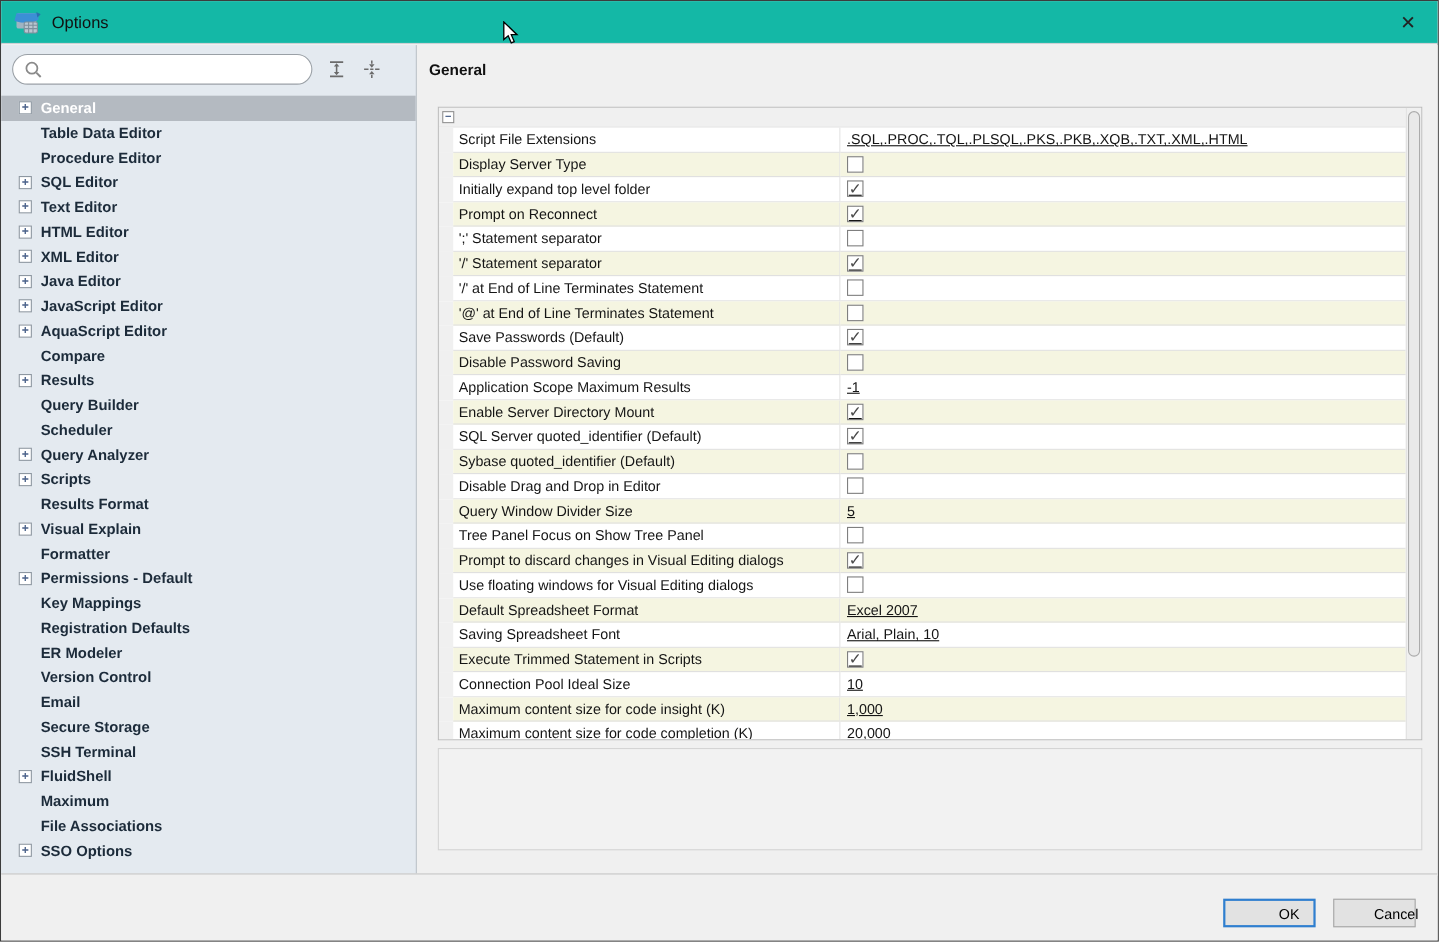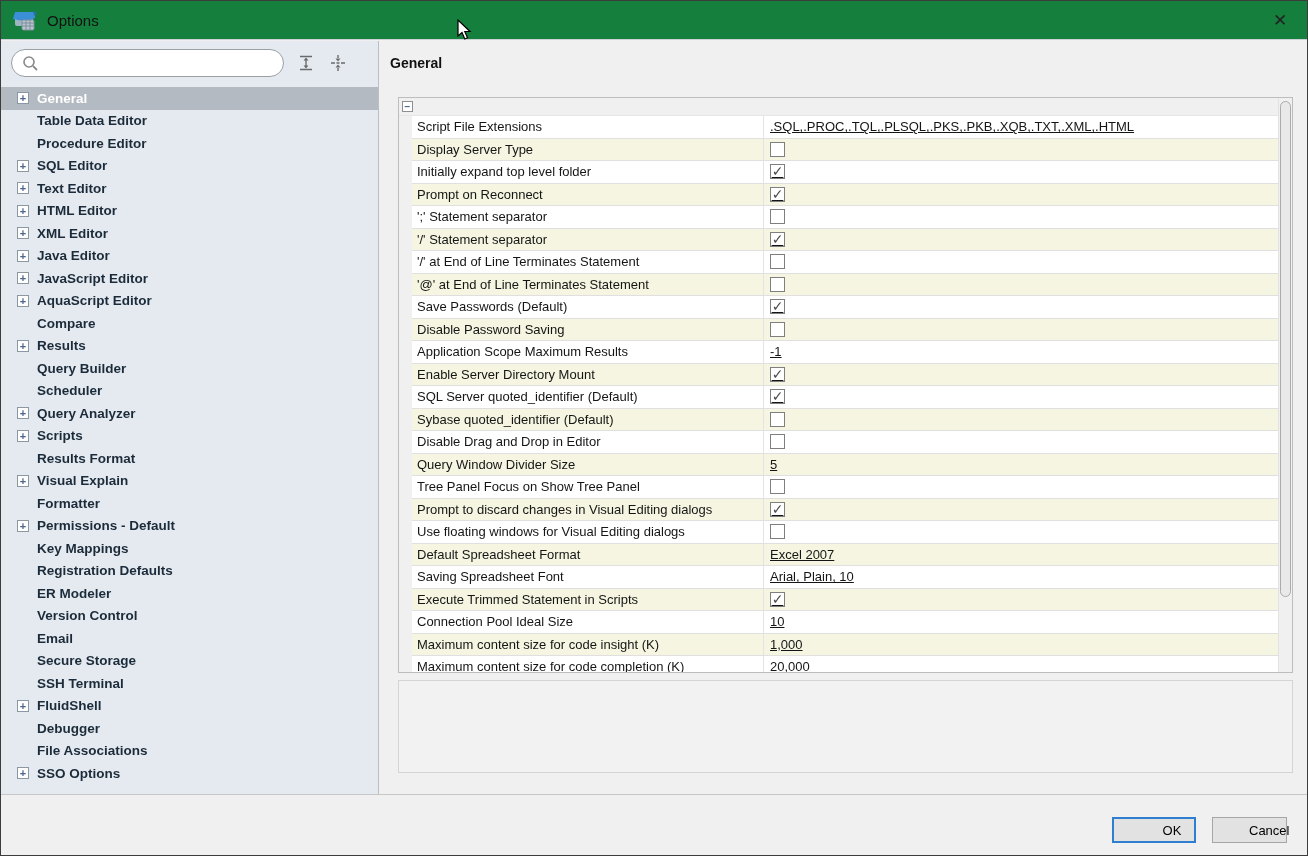--- a/index.html
+++ b/index.html
@@ -4,21 +4,21 @@
 <style>
   :root{
     --sidebar-bg:#e4eaf0; --selection-bg:#b4bac1; --selection-fg:#ffffff;
     --tree-text:#1c2b3a; --panel-bg:#f0f0f0; --row-alt-bg:#f5f5e1;
     --accent-blue:#2f7fd0; --grid-line:#e0e0e0;
   }
   *{box-sizing:border-box; margin:0; padding:0;}
   html,body{width:1308px; height:856px; overflow:hidden;}
   body{font-family:"Liberation Sans",sans-serif; position:relative; background:#f0f0f0;
        border:1px solid #3c3c3c;}
-  .titlebar{position:absolute; left:0; top:0; width:100%; height:39px; background:#15803d;
+  .titlebar{position:absolute; left:0; top:0; width:100%; height:39px; background:#14b8a6;
             border-bottom:1px solid #cdd1d5; display:flex; align-items:center; padding:0 12px;}
   .app-icon{width:26px; height:24px; margin-right:8px; display:inline-flex;}
   .title{font-size:15px; color:#111;}
   .close{margin-left:auto; font-size:17px; color:#222; width:30px; text-align:center;
          cursor:default; font-weight:300;}
   .sidebar{position:absolute; left:0; top:40px; width:378px; height:755px;
            background:var(--sidebar-bg); border-right:1px solid #b9bfc5; overflow:hidden;}
   .search-row{position:relative; height:46px;}
   .searchbox{position:absolute; left:10px; top:8px; width:273px; height:28px; background:#fff;
              border:1px solid #9aa0a6; border-radius:14px; display:flex; align-items:center;
@@ -248,21 +248,21 @@
     <span class="tree-label">SSH Terminal</span>
   </div>
       <div class="tree-item">
     <span class="expand-box">
           <span class="glyph">+</span>
         </span>
     <span class="tree-label">FluidShell</span>
   </div>
       <div class="tree-item">
 
-    <span class="tree-label">Debugger</span>
+    <span class="tree-label">Maximum</span>
   </div>
       <div class="tree-item">
 
     <span class="tree-label">File Associations</span>
   </div>
       <div class="tree-item">
     <span class="expand-box">
           <span class="glyph">+</span>
         </span>
     <span class="tree-label">SSO Options</span>

